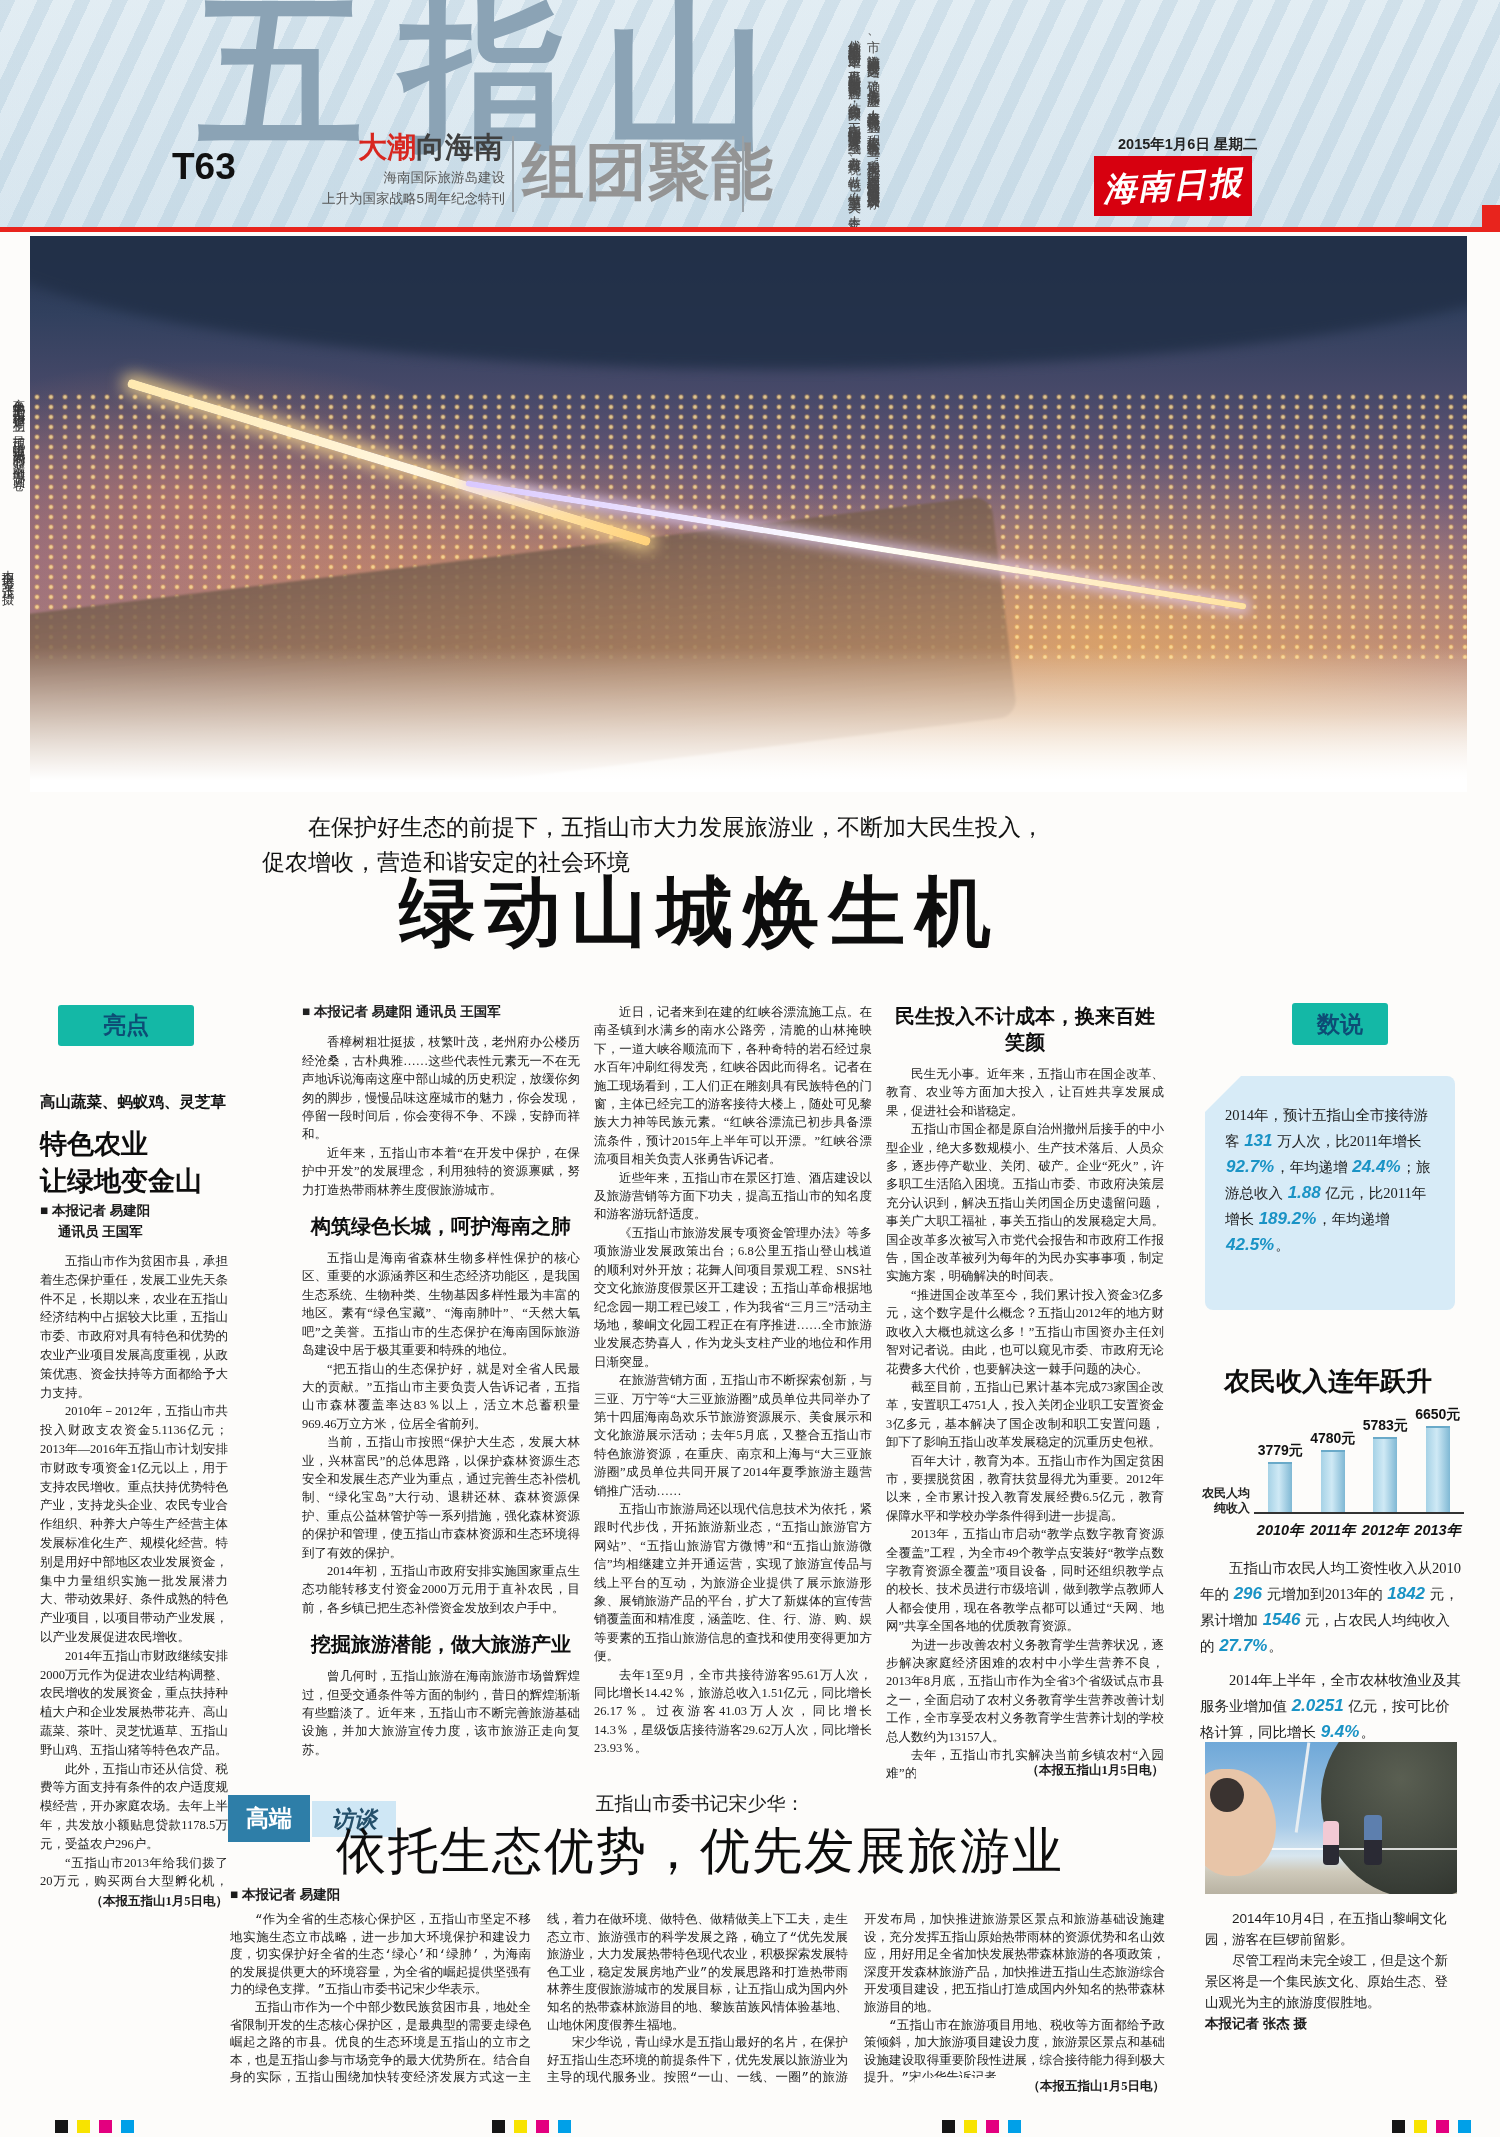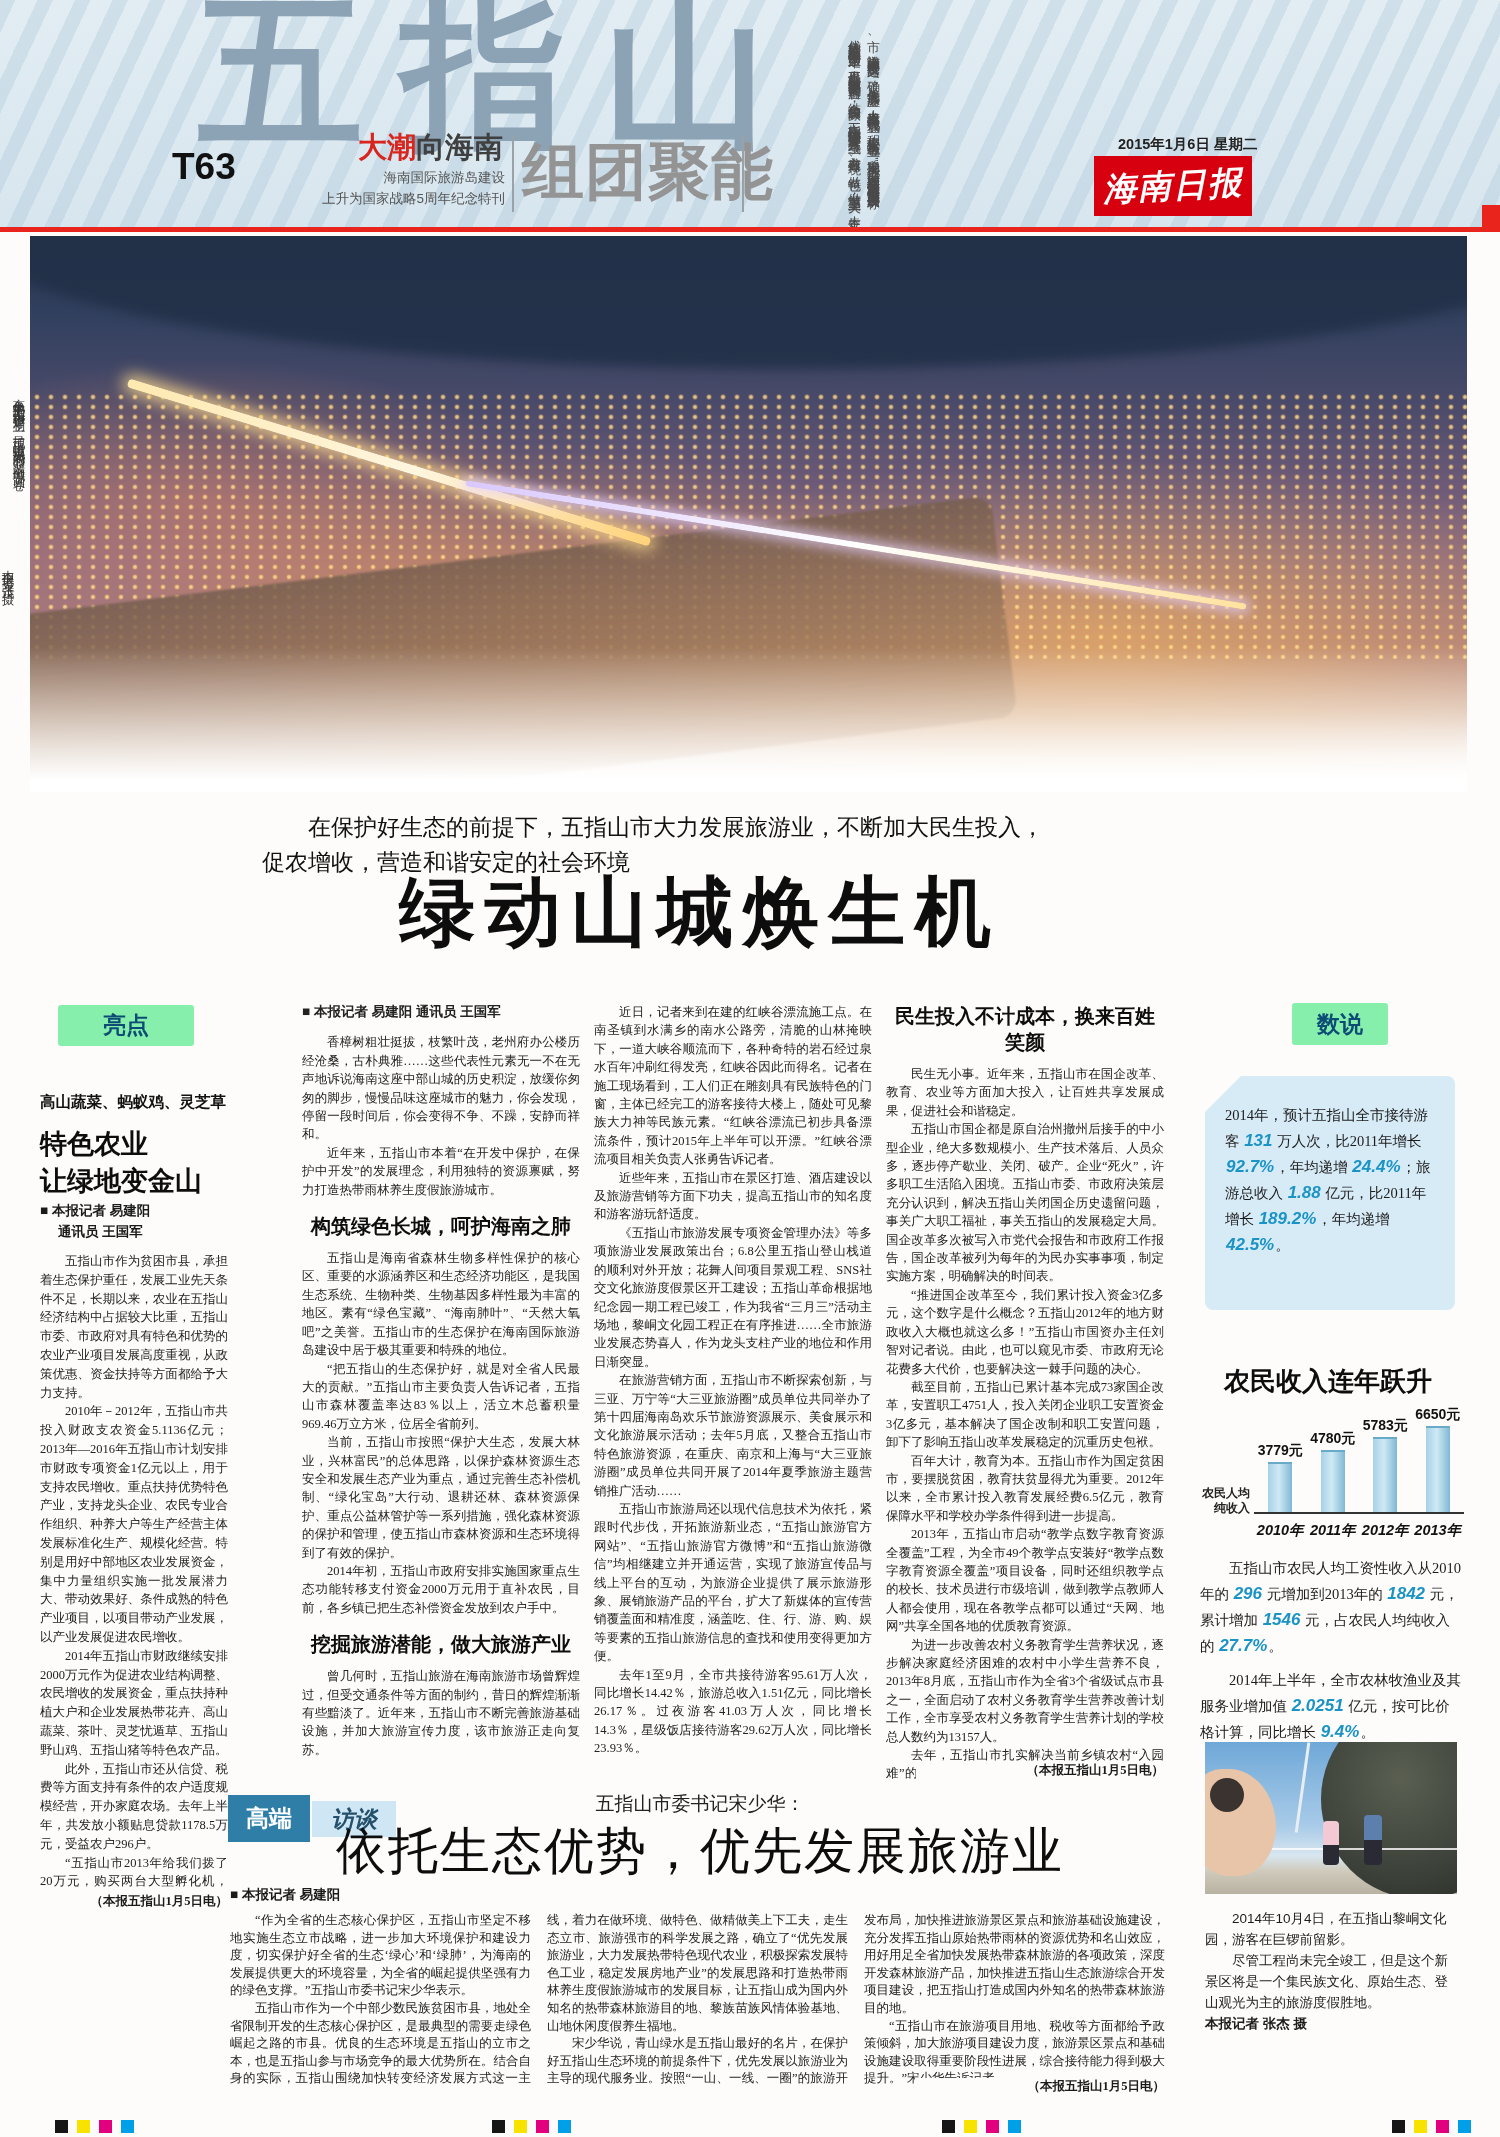--- a/index.html
+++ b/index.html
@@ -56,21 +56,21 @@
     font-size:12.5px;color:#333;letter-spacing:2px;line-height:14px;}
   .photo-credit-v{position:absolute;left:-1px;top:560px;height:220px;writing-mode:vertical-rl;
     font-size:12.5px;color:#333;letter-spacing:2px;}
   
   .lead-intro{position:absolute;left:262px;top:810px;width:900px;
     font-family:"Liberation Serif",serif;font-size:23px;line-height:35px;color:#111;}
   .lead-intro .l1{text-indent:2em;}
   .lead-headline{position:absolute;left:330px;top:872px;width:740px;text-align:center;
     font-size:76px;font-weight:bold;letter-spacing:10px;color:#0d0d0d;line-height:1.05;}
   
-  .badge{position:absolute;background:#86efac;color:#0d4d75;font-weight:bold;
+  .badge{position:absolute;background:#14b8a6;color:#0d4d75;font-weight:bold;
     display:flex;align-items:center;justify-content:center;border-radius:3px;}
   .hl-kicker{position:absolute;left:40px;top:1092px;width:195px;font-size:15.5px;font-weight:bold;color:#111;}
   .hl-headline{position:absolute;left:40px;top:1114px;width:195px;font-size:27px;font-weight:bold;
     line-height:37px;color:#0d0d0d;margin-top:12px;}
   .hl-byline{position:absolute;left:40px;top:1200px;width:188px;font-size:13.5px;font-weight:bold;line-height:21px;}
   .hl-body{position:absolute;left:40px;top:1252px;width:188px;height:638px;overflow:hidden;
     font-family:"Liberation Serif",serif;font-size:12.5px;line-height:18.8px;text-align:justify;color:#222;}
   .hl-dateline{position:absolute;left:40px;top:1893px;width:188px;text-align:right;
     font-size:12.5px;font-weight:bold;font-family:"Liberation Serif",serif;background:#fdfcfa;}
   
@@ -126,21 +126,21 @@
   .iv-badge2{position:absolute;left:312px;top:1801px;width:84px;height:36px;background:#cfe7f5;
     color:#24506b;font-size:23px;font-style:italic;font-weight:bold;
     font-family:"Liberation Serif",serif;display:flex;align-items:center;justify-content:center;}
   .iv-kicker{position:absolute;left:300px;top:1791px;width:800px;text-align:center;
     font-size:19px;color:#222;}
   .iv-headline{position:absolute;left:300px;top:1818px;width:800px;text-align:center;
     font-size:50px;font-weight:normal;letter-spacing:2px;color:#0d0d0d;}
   .iv-byline{position:absolute;left:230px;top:1886px;font-size:13.5px;font-weight:bold;}
   .iv-flow{position:absolute;left:230px;top:1912px;width:935px;height:186px;overflow:hidden;
     column-count:3;column-gap:16px;column-fill:auto;
-    font-family:Liberation Serif, serif;font-size:12.5px;line-height:17.6px;text-align:justify;color:#222;}
+    font-family:Liberation Mono, monospace;font-size:12.5px;line-height:17.6px;text-align:justify;color:#222;}
   .iv-dateline{position:absolute;left:915px;top:2078px;width:250px;text-align:right;
     font-size:12.5px;font-weight:bold;font-family:"Liberation Serif",serif;background:#fdfcfa;}
   
   .regs{position:absolute;top:2120px;height:13px;display:flex;gap:9px;}
   .regs i{width:13px;height:13px;display:block;}
   .rk{background:#161616}.ry{background:#f8e300}.rm{background:#e3007f}.rc{background:#00a0e8}
 </style>
 </head>
 <body>
 

